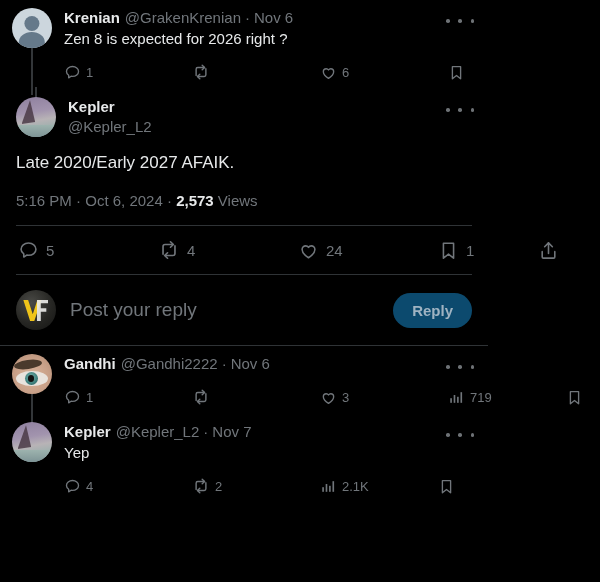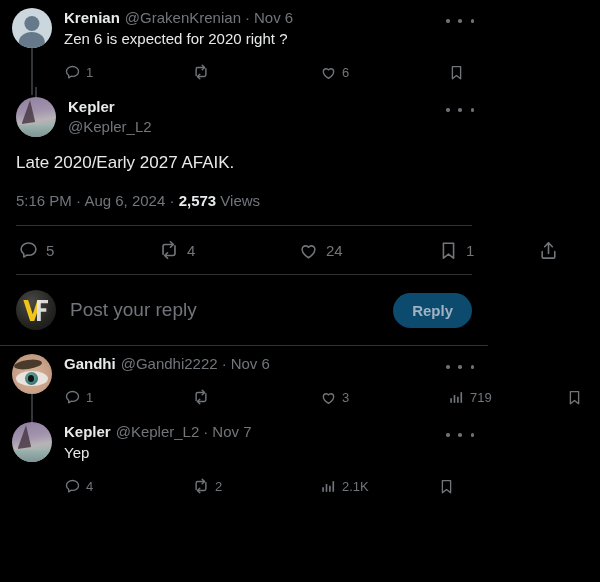--- a/index.html
+++ b/index.html
@@ -262,21 +262,21 @@
         <div class="shoulders"></div>
       </div>
     </div>
     <div class="body">
       <div class="nameline">
         <span class="dname">Krenian</span>
         <span class="handle">@GrakenKrenian</span>
         <span class="dot">·</span>
         <span class="date">Nov 6</span>
       </div>
-      <div class="text">Zen 6 is expected for 2020 right ?</div>
+      <div class="text">Zen 8 is expected for 2026 right ?</div>
 
       <div class="actions">
         <div class="act a1">
           <span>
             <svg width="17" height="17" viewBox="0 0 24 24" fill="none" stroke="#71767b" stroke-width="1.9">
               <path d="M12 3.5c-4.8 0-8.5 3.1-8.5 7 0 2.2 1.2 4.1 3.1 5.4v3.6l3.4-2.2c.6.1 1.3.2 2 .2 4.8 0 8.5-3.1 8.5-7s-3.7-7-8.5-7z" stroke-linejoin="round"></path>
             </svg>
           </span>
           <span>1</span>
         </div>
@@ -328,21 +328,21 @@
       </div>
       <div class="focus-names">
         <span class="dname">Kepler</span>
         <span class="handle">@Kepler_L2</span>
       </div>
     </div>
     <div class="focus-text">Late 2020/Early 2027 AFAIK.</div>
     <div class="meta">
       <span>5:16 PM</span>
       <span>·</span>
-      <span>Aug 6, 2024</span>
+      <span>Oct 6, 2024</span>
       <span>·</span>
       <b>2,573</b>
       <span>Views</span>
     </div>
     <div class="more">
       <i></i>
         <i></i>
         <i></i>
     </div>
   </div>

